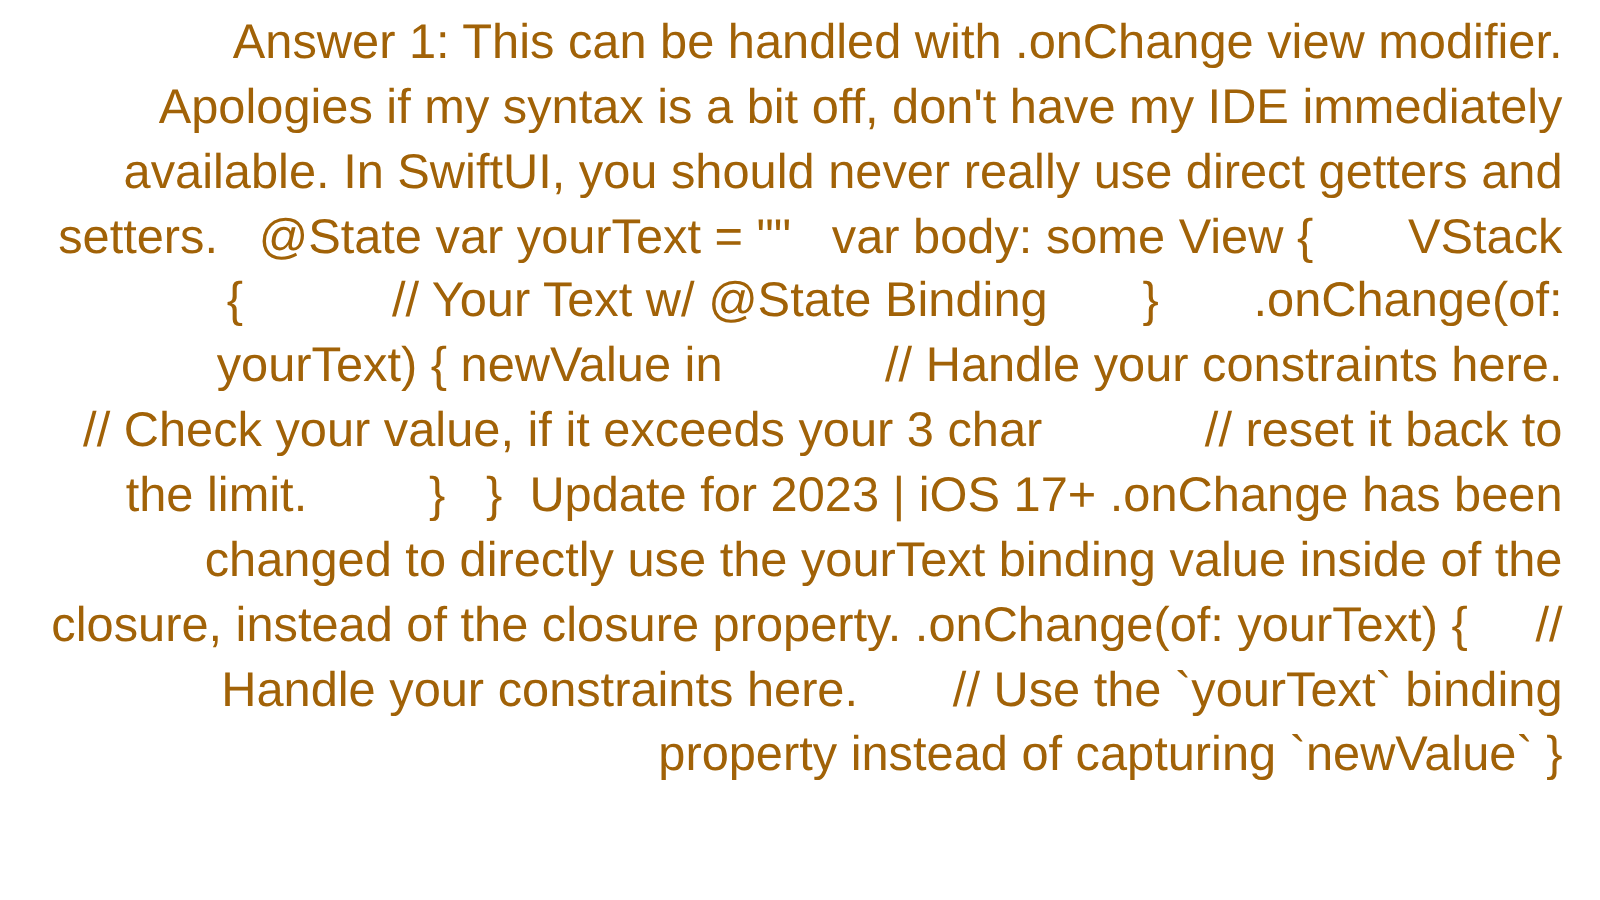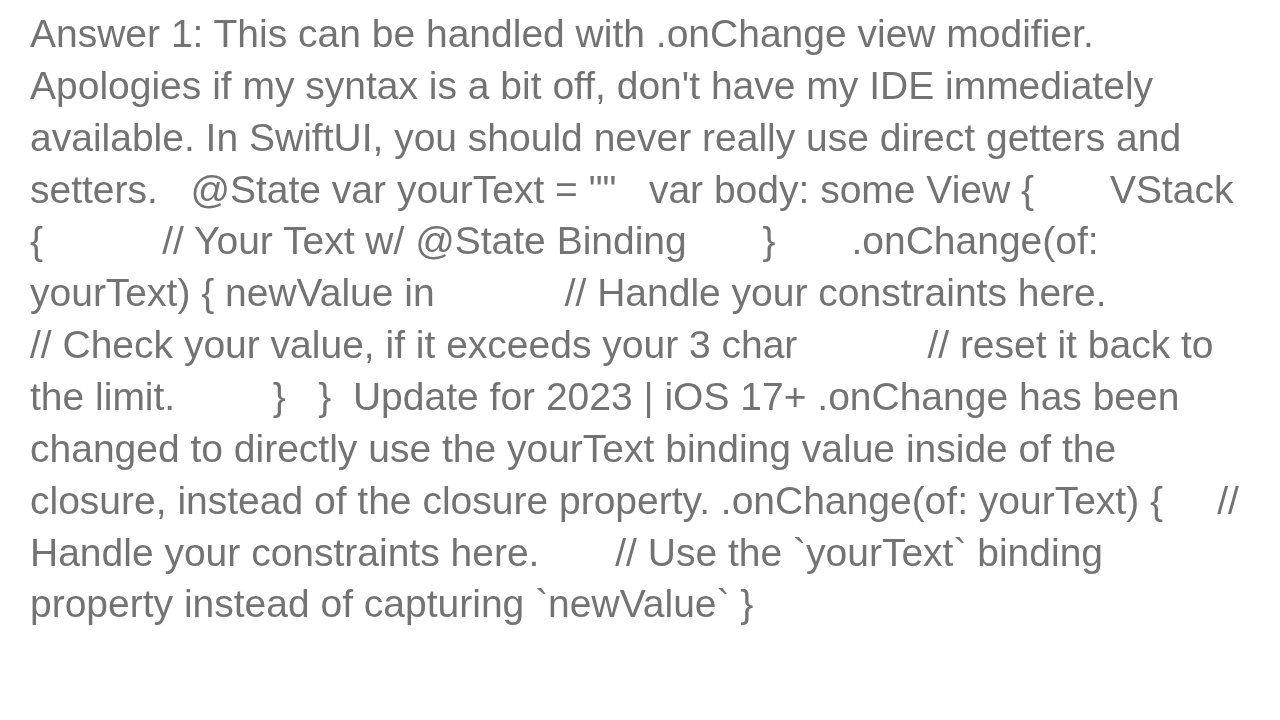--- a/index.html
+++ b/index.html
@@ -11,24 +11,24 @@
       width: 1280px;
       height: 720px;
       background: #ffffff;
       font-family: Arial, Helvetica, sans-serif;
       overflow: hidden;
     }
     .content {
       width: 100%;
       height: 100%;
       padding: 8px 30px 8px 30px;
-      text-align: left;
+      text-align: right;
       font-size: 39px;
       line-height: 1.33;
-      color: #737373;
+      color: #a16207;
       font-weight: 400;
       white-space: pre-wrap;
     }
   </style>
 </head>
 <body>
 
 <div class="content">Answer 1: This can be handled with .onChange view modifier. Apologies if my syntax is a bit off, don't have my IDE immediately available. In SwiftUI, you should never really use direct getters and setters.   @State var yourText = ""   var body: some View {       VStack {           // Your Text w/ @State Binding       }       .onChange(of: yourText) { newValue in            // Handle your constraints here.            // Check your value, if it exceeds your 3 char            // reset it back to the limit.         }   }  Update for 2023 | iOS 17+ .onChange has been changed to directly use the yourText binding value inside of the closure, instead of the closure property. .onChange(of: yourText) {     // Handle your constraints here.       // Use the `yourText` binding property instead of capturing `newValue` }</div>
 
 </body></html>

